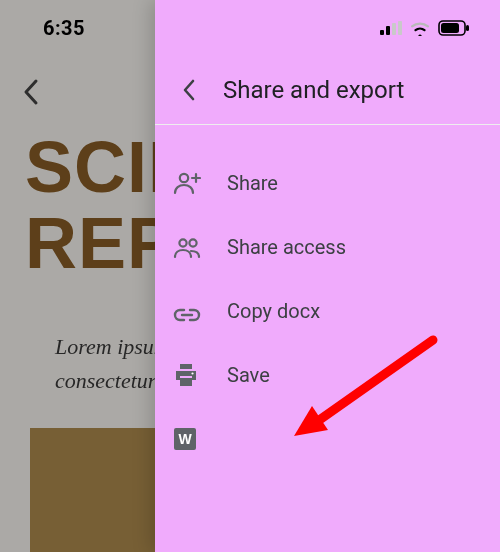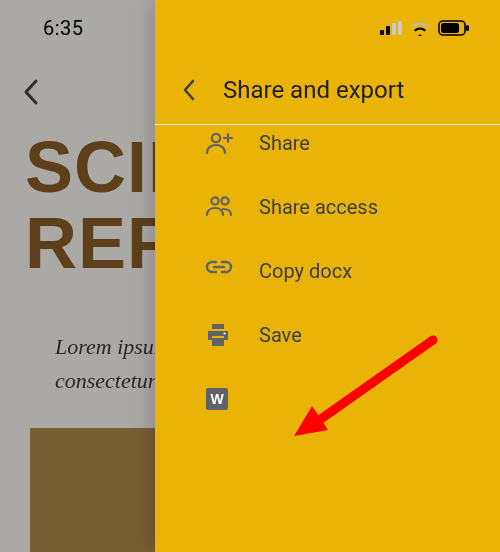--- a/index.html
+++ b/index.html
@@ -1,40 +1,40 @@
 <!DOCTYPE html>
 <html><head>
 <meta charset="utf-8">
 <style>
   * { margin: 0; padding: 0; box-sizing: border-box; }
   html, body { width: 500px; height: 552px; overflow: hidden; font-family: -apple-system, BlinkMacSystemFont, 'Segoe UI', Roboto, sans-serif; }
   .viewport { position: relative; width: 500px; height: 552px; background: #fff; }
   
   
   .status-bar { position: absolute; top: 0; left: 0; right: 0; height: 55px; display: flex; align-items: center; justify-content: space-between; padding: 0 30px 0 43px; z-index: 50; }
-  .status-time { font-size: 20px; font-weight: 400; letter-spacing: 0.5px; }
+  .status-time { font-size: 20px; font-weight: 700; letter-spacing: 0.5px; }
   .status-right { display: flex; align-items: center; gap: 7px; }
   
   
   .doc-back { position: absolute; top: 0; left: 0; width: 155px; height: 552px; overflow: hidden; }
   .doc-back-inner { width: 500px; height: 552px; background: #fdfaf5; }
   .doc-scrim { position: absolute; top:0; left:0; width:155px; height:552px; background: rgba(0,0,0,0.32); z-index: 10; }
   .doc-back-chevron { position: absolute; top: 78px; left: 22px; }
   .doc-title { position: absolute; top: 130px; left: 25px; font-size: 72px; font-weight: 700; line-height: 1.05; letter-spacing: 1px; color: #8a5e27; font-family: 'Arial Narrow', Arial, sans-serif; font-stretch: condensed; white-space: pre; }
   .doc-body { position: absolute; top: 330px; left: 55px; font-style: italic; font-family: Georgia, 'Times New Roman', serif; color: #3a3a3a; font-size: 22px; line-height: 1.55; white-space: pre; }
   .doc-img { position: absolute; top: 428px; left: 30px; width: 300px; height: 200px; background: #b08d4f; }
   
   
-  .sheet { position: absolute; top: 0; left: 155px; width: 345px; height: 552px; background: #eab308; z-index: 20; box-shadow: -4px 0 18px rgba(0,0,0,0.18); }
+  .sheet { position: absolute; top: 0; left: 155px; width: 345px; height: 552px; background: #f0abfc; z-index: 20; box-shadow: -4px 0 18px rgba(0,0,0,0.18); }
   .sheet-header { display: flex; align-items: center; height: 70px; padding: 0 14px 0 14px; margin-top: 55px; border-bottom: 1px solid #eeeeee; }
   .sheet-back { width: 40px; display:flex; align-items:center; justify-content:center; }
   .sheet-title { font-size: 24px; color: #202124; flex: 1; padding-left: 14px; }
   
   .menu { padding-top: 6px; }
-  .menu-item { display: flex; align-items: flex-start; height: 64px; padding: 0 14px 0 18px; cursor: pointer; margin-left: 32px; }
+  .menu-item { display: flex; align-items: flex-end; height: 64px; padding: 0 14px 0 18px; cursor: pointer; }
   .menu-icon { width: 44px; display:flex; align-items:center; justify-content:flex-start; color: #5f6368; }
   .menu-label { font-size: 20px; color: #3c4043; padding-left: 10px; }
   
   
   .annotation-arrow { position: absolute; z-index: 60; pointer-events: none; }
 
   svg { display: block; }
 </style>
 </head>
 <body>

